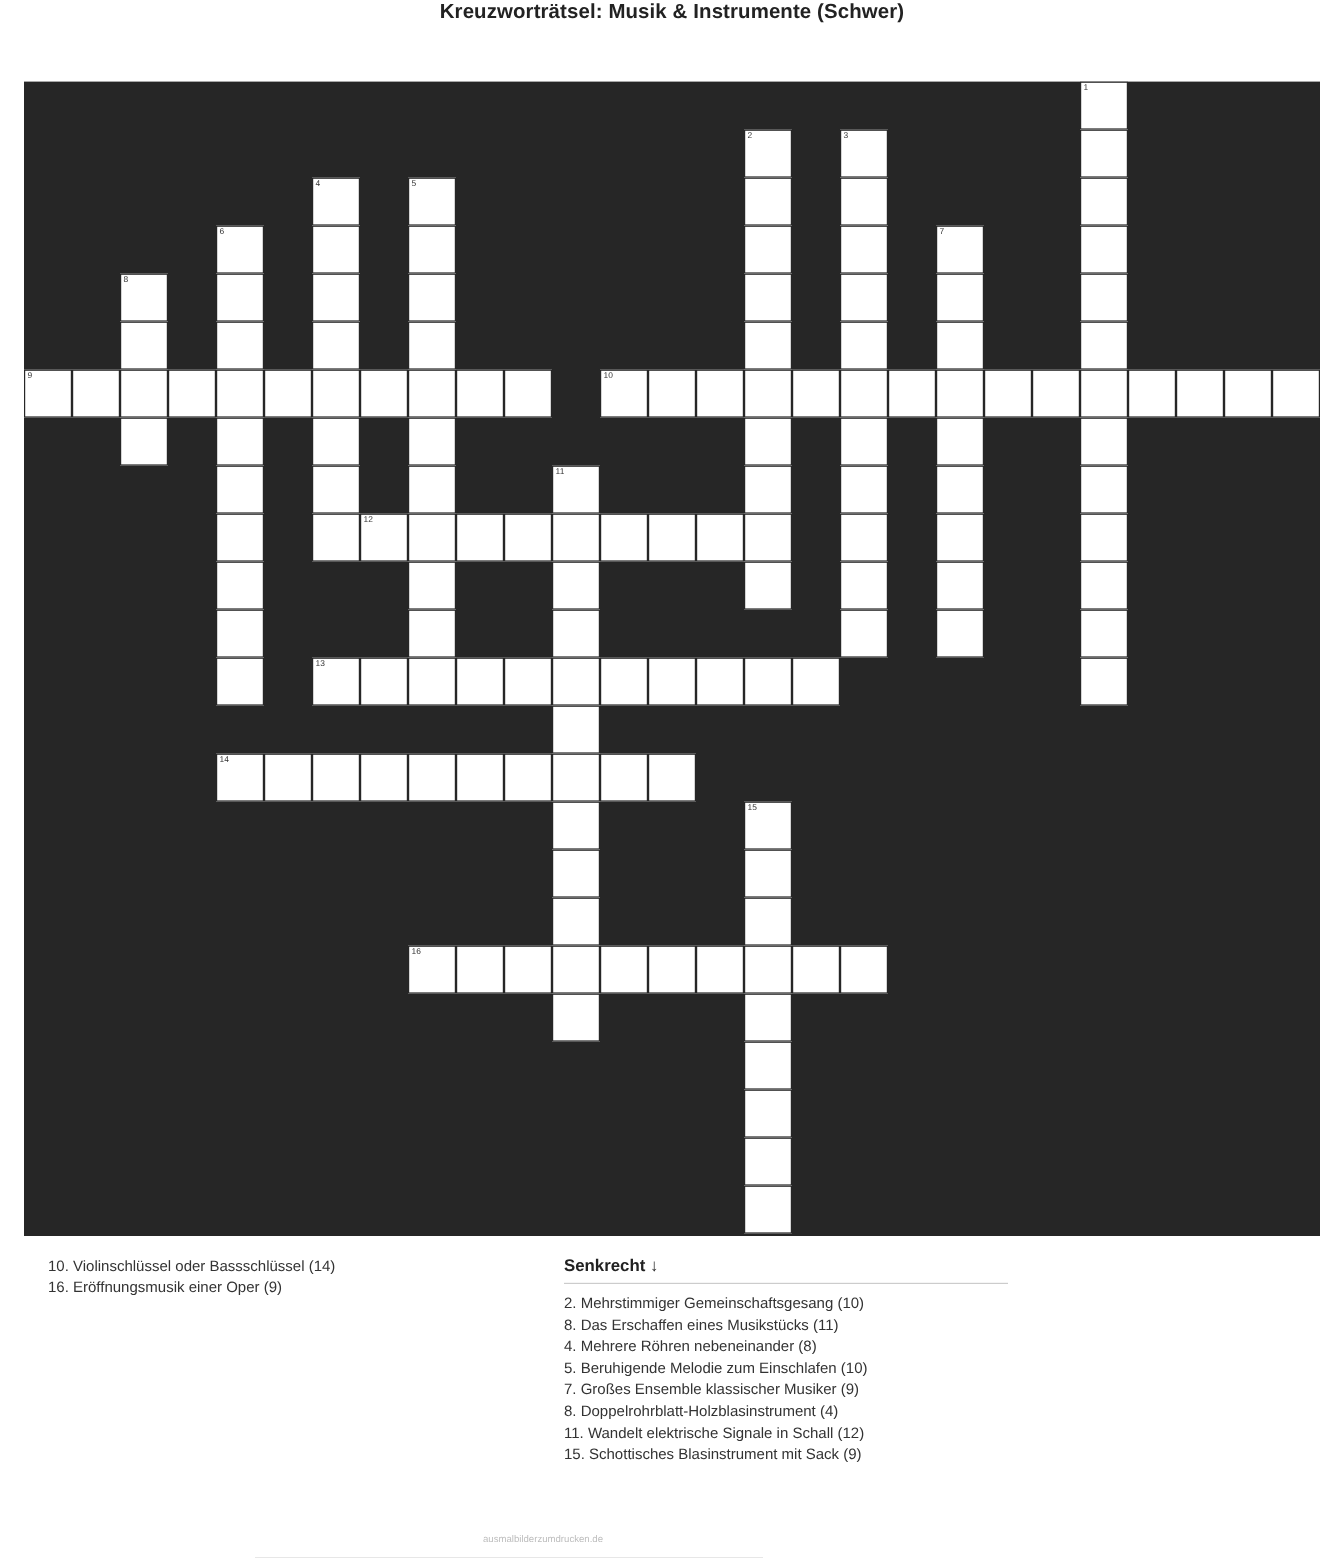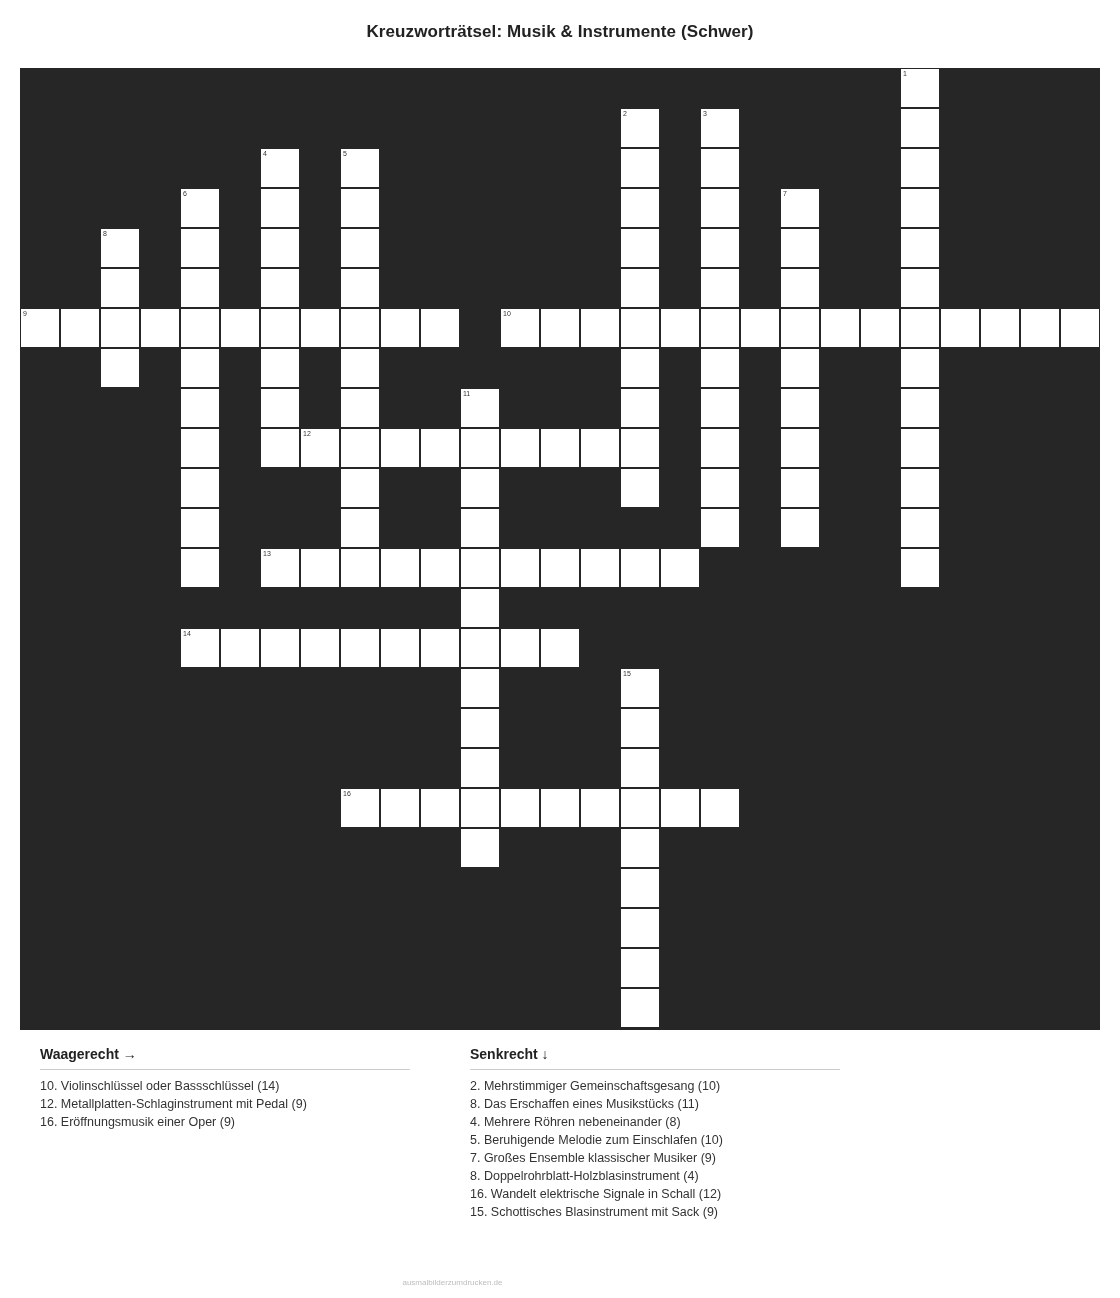--- a/index.html
+++ b/index.html
@@ -14,21 +14,20 @@
     height: 1298px;
     position: relative;
     background: #ffffff;
     overflow: hidden;
   }
   .title {
     text-align: center;
     font-size: 17px;
     font-weight: bold;
     color: #222222;
-    padding-top: 22px;
     letter-spacing: 0.1px;
   }
   .grid-wrap {
     position: absolute;
     left: 20px;
     top: 68px;
     width: 1080px;
     height: 962px;
     background: #262626;
   }
@@ -265,32 +264,30 @@
       <div class="cell" style="left: 400px; top: 720px; width: 40px; height: 40px;"></div>
       <div class="cell" style="left: 480px; top: 720px; width: 40px; height: 40px;"></div>
       <div class="cell" style="left: 520px; top: 720px; width: 40px; height: 40px;"></div>
       <div class="cell" style="left: 560px; top: 720px; width: 40px; height: 40px;"></div>
       <div class="cell" style="left: 640px; top: 720px; width: 40px; height: 40px;"></div>
       <div class="cell" style="left: 680px; top: 720px; width: 40px; height: 40px;"></div>
     </div>
 
   <div class="clues">
     <div class="clue-col across">
-      <div class="clue-head">Waagerecht →</div>
       <div class="clue-item">10. Violinschlüssel oder Bassschlüssel (14)</div>
-      <div class="clue-item">12. Metallplatten-Schlaginstrument mit Pedal (9)</div>
       <div class="clue-item">16. Eröffnungsmusik einer Oper (9)</div>
     </div>
     <div class="clue-col down">
       <div class="clue-head">Senkrecht ↓</div>
       <div class="clue-item">2. Mehrstimmiger Gemeinschaftsgesang (10)</div>
       <div class="clue-item">8. Das Erschaffen eines Musikstücks (11)</div>
       <div class="clue-item">4. Mehrere Röhren nebeneinander (8)</div>
       <div class="clue-item">5. Beruhigende Melodie zum Einschlafen (10)</div>
       <div class="clue-item">7. Großes Ensemble klassischer Musiker (9)</div>
       <div class="clue-item">8. Doppelrohrblatt-Holzblasinstrument (4)</div>
-      <div class="clue-item">16. Wandelt elektrische Signale in Schall (12)</div>
+      <div class="clue-item">11. Wandelt elektrische Signale in Schall (12)</div>
       <div class="clue-item">15. Schottisches Blasinstrument mit Sack (9)</div>
     </div>
   </div>
 
   <div class="footer">ausmalbilderzumdrucken.de</div>
 </div>
 
 </body></html>

